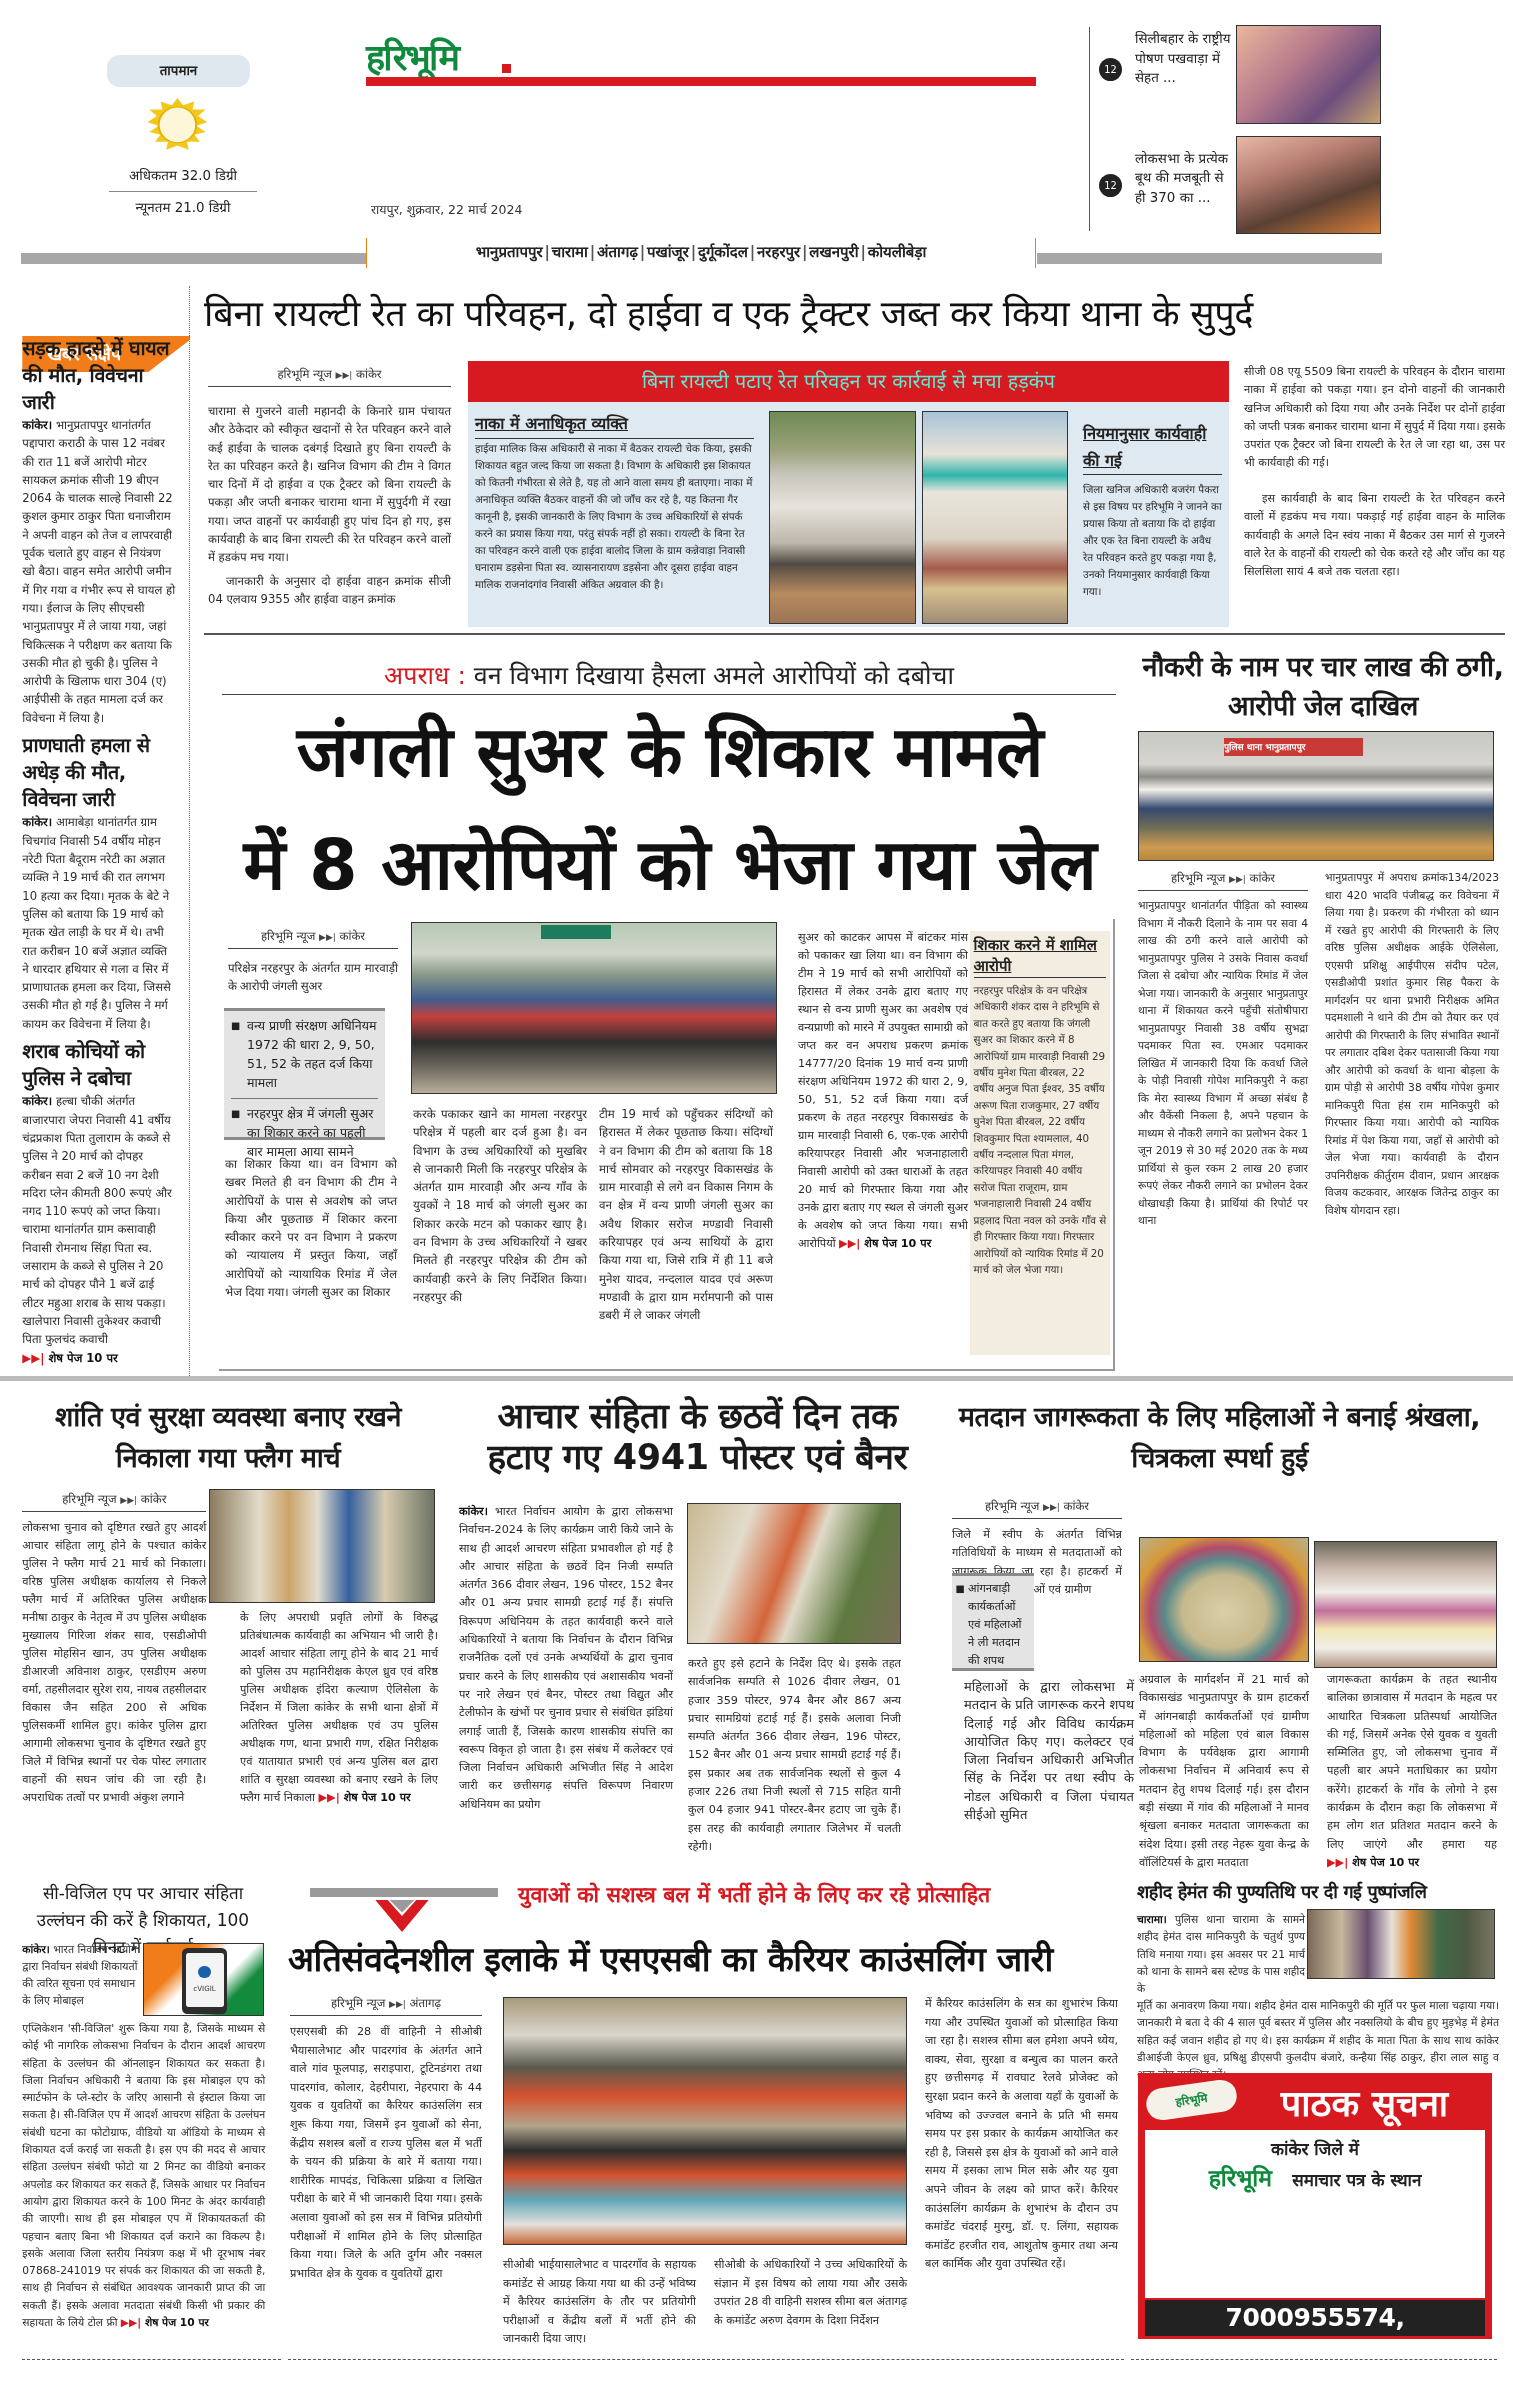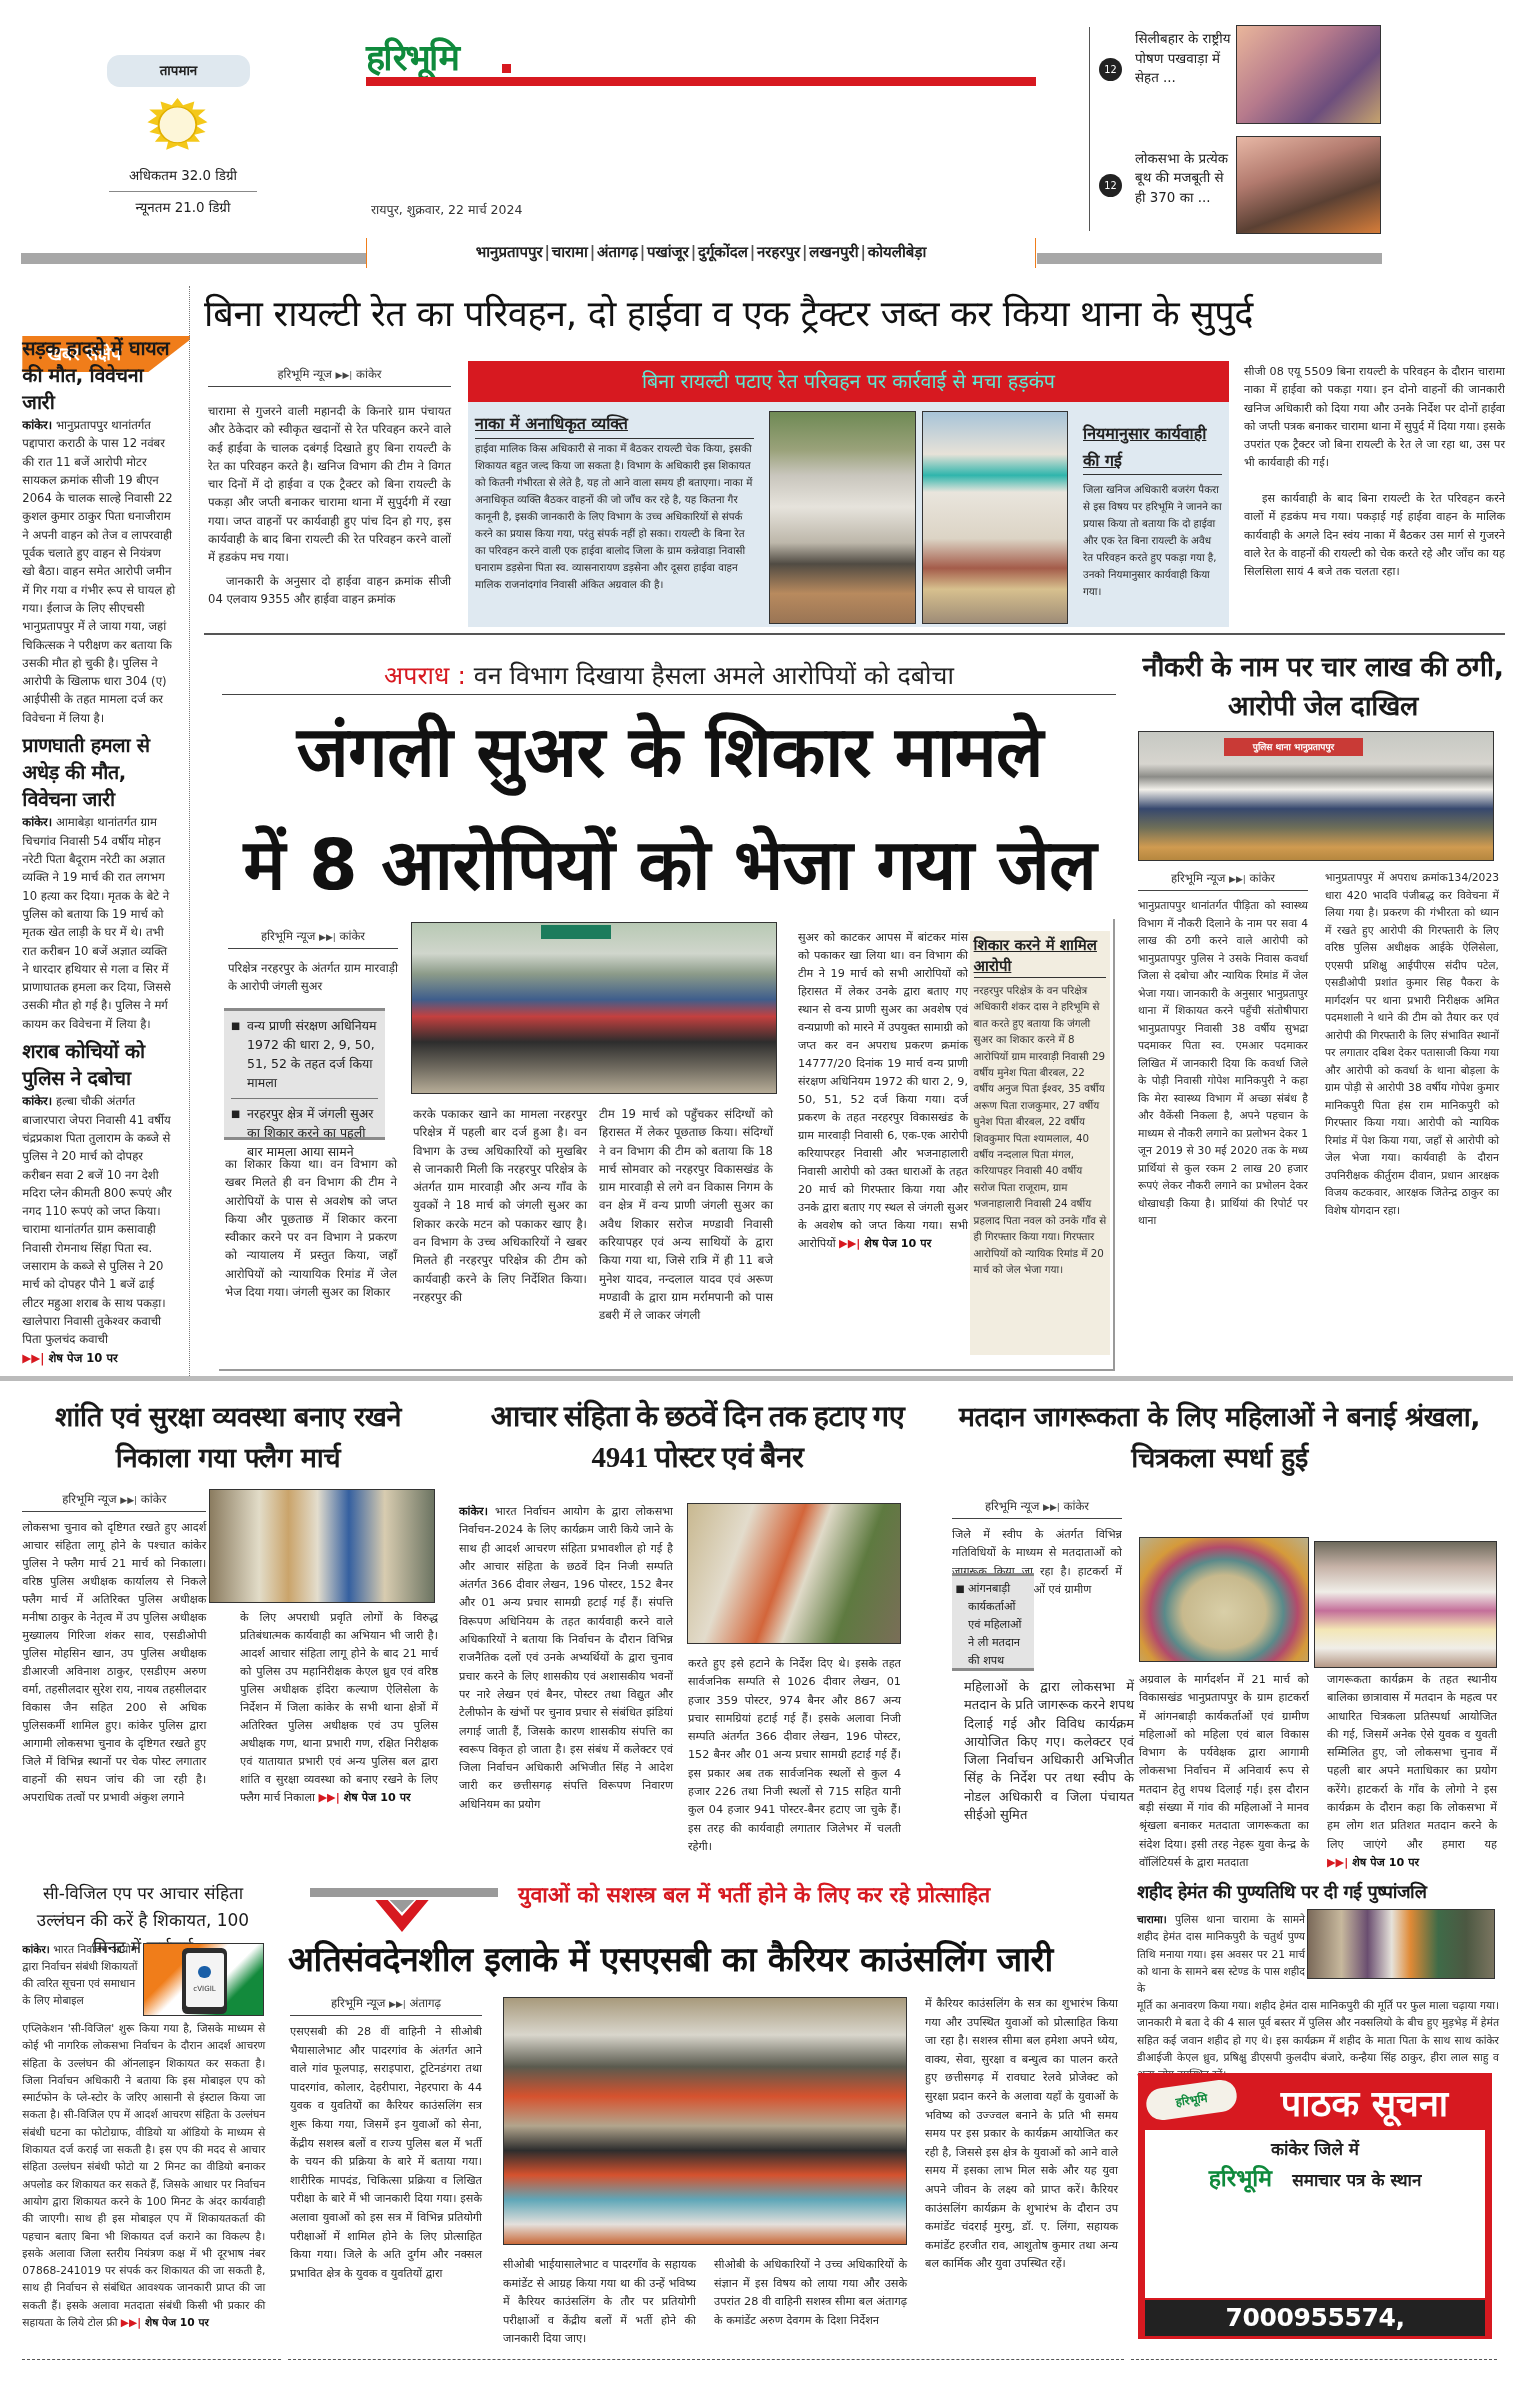--- a/index.html
+++ b/index.html
@@ -88,34 +88,34 @@
 <div class="abs p" data-name="boar-col3" style="left:599px;top:1105px;width:174px;">टीम 19 मार्च को पहुँचकर संदिग्धों को हिरासत में लेकर पूछताछ किया। संदिग्धों ने वन विभाग की टीम को बताया कि 18 मार्च सोमवार को नरहरपुर विकासखंड के ग्राम मारवाड़ी से लगे वन विकास निगम के वन क्षेत्र में वन्य प्राणी जंगली सुअर का अवैध शिकार सरोज मण्डावी निवासी करियापहर एवं अन्य साथियों के द्वारा किया गया था, जिसे रात्रि में ही 11 बजे मुनेश यादव, नन्दलाल यादव एवं अरूण मण्डावी के द्वारा ग्राम मर्रामपानी को पास डबरी में ले जाकर जंगली</div>
 <div class="abs p" data-name="boar-col4" style="left:798px;top:929px;width:170px;font-size:11.2px;line-height:18px;"><span>सुअर को काटकर आपस में बांटकर मांस को पकाकर खा लिया था। वन विभाग की टीम ने 19 मार्च को सभी आरोपियों को हिरासत में लेकर उनके द्वारा बताए गए स्थान से वन्य प्राणी सुअर का अवशेष एवं वन्यप्राणी को मारने में उपयुक्त सामाग्री को जप्त कर वन अपराध प्रकरण क्रमांक 14777/20 दिनांक 19 मार्च वन्य प्राणी संरक्षण अधिनियम 1972 की धारा 2, 9, 50, 51, 52 दर्ज किया गया। दर्ज प्रकरण के तहत नरहरपुर विकासखंड के ग्राम मारवाड़ी निवासी 6, एक-एक आरोपी करियापरहर निवासी और भजनाहालारी निवासी आरोपी को उक्त धाराओं के तहत 20 मार्च को गिरफ्तार किया गया और उनके द्वारा बताए गए स्थल से जंगली सुअर के अवशेष को जप्त किया गया। सभी आरोपियों</span> <span class="cont" data-name="continued-link"><span class="arr" data-name="double-arrow-icon">▶▶|</span> <span>शेष पेज 10 पर</span></span></div>
 <div class="abs" data-name="accused-sidebox" style="left:970px;top:931px;width:140px;height:424px;background:#f2ede0;padding:3.6px 3.6px;">
   <div data-name="sidebox-title" style="font-size:15px;font-weight:bold;line-height:21.4px;text-decoration:underline;border-bottom:0.9px solid #333;">शिकार करने में शामिल आरोपी</div>
   <div data-name="sidebox-body" style="font-size:10.3px;line-height:16.4px;margin-top:3.6px;color:#333;">नरहरपुर परिक्षेत्र के वन परिक्षेत्र अधिकारी शंकर दास ने हरिभूमि से बात करते हुए बताया कि जंगली सुअर का शिकार करने में 8 आरोपियों ग्राम मारवाड़ी निवासी 29 वर्षीय मुनेश पिता बीरबल, 22 वर्षीय अनुज पिता ईश्वर, 35 वर्षीय अरूण पिता राजकुमार, 27 वर्षीय घुनेश पिता बीरबल, 22 वर्षीय शिवकुमार पिता श्यामलाल, 40 वर्षीय नन्दलाल पिता मंगल, करियापहर निवासी 40 वर्षीय सरोज पिता राजूराम, ग्राम भजनाहालारी निवासी 24 वर्षीय प्रहलाद पिता नवल को उनके गाँव से ही गिरफ्तार किया गया। गिरफ्तार आरोपियों को न्यायिक रिमांड में 20 मार्च को जेल भेजा गया।</div>
 </div>
 <div class="abs" data-name="boar-frame" style="left:219px;top:919px;width:896px;height:452px;border-right:2.7px solid #999;border-bottom:2.7px solid #999;"></div>
 
 <div class="abs hl" data-name="job-fraud-headline" style="left:1137px;top:647px;width:372px;font-size:27px;line-height:39px;text-align:center;">नौकरी के नाम पर चार लाख की ठगी, आरोपी जेल दाखिल</div>
 <div class="photo" data-name="police-station-photo" style="left:1138px;top:731px;width:356px;height:130px;background:linear-gradient(180deg,#c6c8c2 0%,#d7d5cf 25%,#8c8c88 35%,#f2f0ea 45%,#36486e 60%,#6f6f58 75%,#d09b50 90%,#b6873f 100%);"></div>
-<div class="abs" data-name="police-station-sign" style="left:1224px;top:738px;width:139px;height:18px;background:#c93a36;color:#fff;font-size:9px;line-height:18px;text-align:center;font-weight:bold;">पुलिस थाना भानुप्रतापपुर</div>
+<div class="abs" data-name="police-station-sign" style="left:1224px;top:738px;width:139px;height:18px;background:#c93a36;color:#fff;font-size:9px;line-height:18px;text-align:left;font-weight:bold;">पुलिस थाना भानुप्रतापपुर</div>
 <div class="abs byline" data-name="job-fraud-byline" style="left:1138px;top:870px;width:170px;"><span>हरिभूमि न्यूज</span> <span class="arr" data-name="double-arrow-icon">▶▶|</span> <span>कांकेर</span></div>
 <div class="abs p" data-name="job-fraud-col1" style="left:1138px;top:897px;width:170px;font-size:10.7px;line-height:17.5px;">भानुप्रतापपुर थानांतर्गत पीड़िता को स्वास्थ्य विभाग में नौकरी दिलाने के नाम पर सवा 4 लाख की ठगी करने वाले आरोपी को भानुप्रतापपुर पुलिस ने उसके निवास कवर्धा जिला से दबोचा और न्यायिक रिमांड में जेल भेजा गया। जानकारी के अनुसार भानुप्रतापुर थाना में शिकायत करने पहुँची संतोषीपारा भानुप्रतापपुर निवासी 38 वर्षीय सुभद्रा पदमाकर पिता स्व. एमआर पदमाकर लिखित में जानकारी दिया कि कवर्धा जिले के पोड़ी निवासी गोपेश मानिकपुरी ने कहा कि मेरा स्वास्थ्य विभाग में अच्छा संबंध है और वैकेंसी निकला है, अपने पहचान के माध्यम से नौकरी लगाने का प्रलोभन देकर 1 जून 2019 से 30 मई 2020 तक के मध्य प्रार्थियां से कुल रकम 2 लाख 20 हजार रूपएं लेकर नौकरी लगाने का प्रभोलन देकर धोखाधड़ी किया है। प्रार्थियां की रिपोर्ट पर थाना</div>
 <div class="abs p" data-name="job-fraud-col2" style="left:1325px;top:869px;width:174px;font-size:10.7px;line-height:17.5px;">भानुप्रतापपुर में अपराध क्रमांक134/2023 धारा 420 भादवि पंजीबद्ध कर विवेचना में लिया गया है। प्रकरण की गंभीरता को ध्यान में रखते हुए आरोपी की गिरफ्तारी के लिए वरिष्ठ पुलिस अधीक्षक आईके ऐलिसेला, एएसपी प्रशिक्षु आईपीएस संदीप पटेल, एसडीओपी प्रशांत कुमार सिह पैकरा के मार्गदर्शन पर थाना प्रभारी निरीक्षक अमित पदमशाली ने थाने की टीम को तैयार कर एवं आरोपी की गिरफ्तारी के लिए संभावित स्थानों पर लगातार दबिश देकर पतासाजी किया गया और आरोपी को कवर्धा के थाना बोड़ला के ग्राम पोड़ी से आरोपी 38 वर्षीय गोपेश कुमार मानिकपुरी पिता हंस राम मानिकपुरी को गिरफ्तार किया गया। आरोपी को न्यायिक रिमांड में पेश किया गया, जहाँ से आरोपी को जेल भेजा गया। कार्यवाही के दौरान उपनिरीक्षक कीर्तुराम दीवान, प्रधान आरक्षक विजय कटकवार, आरक्षक जितेन्द्र ठाकुर का विशेष योगदान रहा।</div>
 
 <div class="grayband" data-name="section-band" style="left:0;top:1376px;width:1514px;height:5.4px;background:#bbb;"></div>
 
 <div class="abs hl" data-name="flag-march-headline" style="left:18px;top:1396px;width:420px;font-size:27px;line-height:41px;text-align:center;">शांति एवं सुरक्षा व्यवस्था बनाए रखने निकाला गया फ्लैग मार्च</div>
 <div class="abs byline" data-name="flag-march-byline" style="left:22.3px;top:1491px;width:184px;"><span>हरिभूमि न्यूज</span> <span class="arr" data-name="double-arrow-icon">▶▶|</span> <span>कांकेर</span></div>
 <div class="photo" data-name="flag-march-photo" style="left:209px;top:1489px;width:226px;height:114px;background:linear-gradient(90deg,#8b7c60 0%,#e2dcc8 22%,#caa46b 35%,#e3ddcd 48%,#3560a0 62%,#d8ccb0 78%,#6c7462 100%);"></div>
 <div class="abs p" data-name="flag-march-col1" style="left:22.3px;top:1519px;width:184px;font-size:11.2px;line-height:18px;">लोकसभा चुनाव को दृष्टिगत रखते हुए आदर्श आचार संहिता लागू होने के पश्चात कांकेर पुलिस ने फ्लैग मार्च 21 मार्च को निकाला। वरिष्ठ पुलिस अधीक्षक कार्यालय से निकले फ्लैग मार्च में अतिरिक्त पुलिस अधीक्षक मनीषा ठाकुर के नेतृत्व में उप पुलिस अधीक्षक मुख्यालय गिरिजा शंकर साव, एसडीओपी पुलिस मोहसिन खान, उप पुलिस अधीक्षक डीआरजी अविनाश ठाकुर, एसडीएम अरुण वर्मा, तहसीलदार सुरेश राय, नायब तहसीलदार विकास जैन सहित 200 से अधिक पुलिसकर्मी शामिल हुए। कांकेर पुलिस द्वारा आगामी लोकसभा चुनाव के दृष्टिगत रखते हुए जिले में विभिन्न स्थानों पर चेक पोस्ट लगातार वाहनों की सघन जांच की जा रही है। अपराधिक तत्वों पर प्रभावी अंकुश लगाने</div>
 <div class="abs p" data-name="flag-march-col2" style="left:240px;top:1609px;width:198px;font-size:11.2px;line-height:18px;"><span>के लिए अपराधी प्रवृति लोगों के विरुद्ध प्रतिबंधात्मक कार्यवाही का अभियान भी जारी है। आदर्श आचार संहिता लागू होने के बाद 21 मार्च को पुलिस उप महानिरीक्षक केएल ध्रुव एवं वरिष्ठ पुलिस अधीक्षक इंदिरा कल्याण ऐलिसेला के निर्देशन में जिला कांकेर के सभी थाना क्षेत्रों में अतिरिक्त पुलिस अधीक्षक एवं उप पुलिस अधीक्षक गण, थाना प्रभारी गण, रक्षित निरीक्षक एवं यातायात प्रभारी एवं अन्य पुलिस बल द्वारा शांति व सुरक्षा व्यवस्था को बनाए रखने के लिए फ्लैग मार्च निकाला</span> <span class="cont" data-name="continued-link"><span class="arr" data-name="double-arrow-icon">▶▶|</span> <span>शेष पेज 10 पर</span></span></div>
 
-<div class="abs hl" data-name="posters-headline" style="left:465px;top:1396px;width:465px;font-size:29px;line-height:41px;text-align:center;font-family:Liberation Serif, serif;">आचार संहिता के छठवें दिन तक हटाए गए 4941 पोस्टर एवं बैनर</div>
+<div class="abs hl" data-name="posters-headline" style="left:465px;top:1396px;width:465px;font-size:35px;line-height:41px;text-align:center;">आचार संहिता के छठवें दिन तक हटाए गए 4941 पोस्टर एवं बैनर</div>
 <div class="abs p" data-name="posters-col1" style="left:459px;top:1503px;width:214px;font-size:11.2px;line-height:18.3px;"><span class="lead">कांकेर।</span> <span>भारत निर्वाचन आयोग के द्वारा लोकसभा निर्वाचन-2024 के लिए कार्यक्रम जारी किये जाने के साथ ही आदर्श आचरण संहिता प्रभावशील हो गई है और आचार संहिता के छठवें दिन निजी सम्पति अंतर्गत 366 दीवार लेखन, 196 पोस्टर, 152 बैनर और 01 अन्य प्रचार सामग्री हटाई गई हैं। संपत्ति विरूपण अधिनियम के तहत कार्यवाही करने वाले अधिकारियों ने बताया कि निर्वाचन के दौरान विभिन्न राजनैतिक दलों एवं उनके अभ्यर्थियों के द्वारा चुनाव प्रचार करने के लिए शासकीय एवं अशासकीय भवनों पर नारे लेखन एवं बैनर, पोस्टर तथा विद्युत और टेलीफोन के खंभों पर चुनाव प्रचार से संबंधित झंडियां लगाई जाती हैं, जिसके कारण शासकीय संपत्ति का स्वरूप विकृत हो जाता है। इस संबंध में कलेक्टर एवं जिला निर्वाचन अधिकारी अभिजीत सिंह ने आदेश जारी कर छत्तीसगढ़ संपत्ति विरूपण निवारण अधिनियम का प्रयोग</span></div>
 <div class="photo" data-name="poster-removal-photo" style="left:687px;top:1503px;width:214px;height:141px;background:linear-gradient(110deg,#c8b890 0%,#e3dccc 25%,#d3653a 45%,#e0dac8 55%,#5e7a40 75%,#7a6e58 100%);"></div>
 <div class="abs p" data-name="posters-col2" style="left:688px;top:1655px;width:213px;font-size:11.2px;line-height:18.3px;">करते हुए इसे हटाने के निर्देश दिए थे। इसके तहत सार्वजनिक सम्पति से 1026 दीवार लेखन, 01 हजार 359 पोस्टर, 974 बैनर और 867 अन्य प्रचार सामग्रियां हटाई गई हैं। इसके अलावा निजी सम्पति अंतर्गत 366 दीवार लेखन, 196 पोस्टर, 152 बैनर और 01 अन्य प्रचार सामग्री हटाई गई हैं। इस प्रकार अब तक सार्वजनिक स्थलों से कुल 4 हजार 226 तथा निजी स्थलों से 715 सहित यानी कुल 04 हजार 941 पोस्टर-बैनर हटाए जा चुके हैं। इस तरह की कार्यवाही लगातार जिलेभर में चलती रहेगी।</div>
 
 <div class="abs hl" data-name="voting-headline" style="left:947px;top:1396px;width:545px;font-size:27px;line-height:41px;text-align:center;">मतदान जागरूकता के लिए महिलाओं ने बनाई श्रंखला, चित्रकला स्पर्धा हुई</div>
 <div class="abs byline" data-name="voting-byline" style="left:952px;top:1498px;width:170px;"><span>हरिभूमि न्यूज</span> <span class="arr" data-name="double-arrow-icon">▶▶|</span> <span>कांकेर</span></div>
 <div class="abs p" data-name="voting-col1a" style="left:952px;top:1526px;width:170px;font-size:11.2px;line-height:18.3px;">जिले में स्वीप के अंतर्गत विभिन्न गतिविधियों के माध्यम से मतदाताओं को जागरूक किया जा रहा है। हाटकर्रा में आंगनबाड़ी कार्यकर्ताओं एवं ग्रामीण</div>
 <div class="bulletbox" data-name="voting-highlight" style="left:952px;top:1573px;width:82px;height:98px;padding:3.6px 3.6px;">
   <div class="bi" data-name="highlight-item" style="font-size:11.2px;line-height:18px;padding-left:12.5px;">आंगनबाड़ी कार्यकर्ताओं एवं महिलाओं ने ली मतदान की शपथ</div>
 </div>

